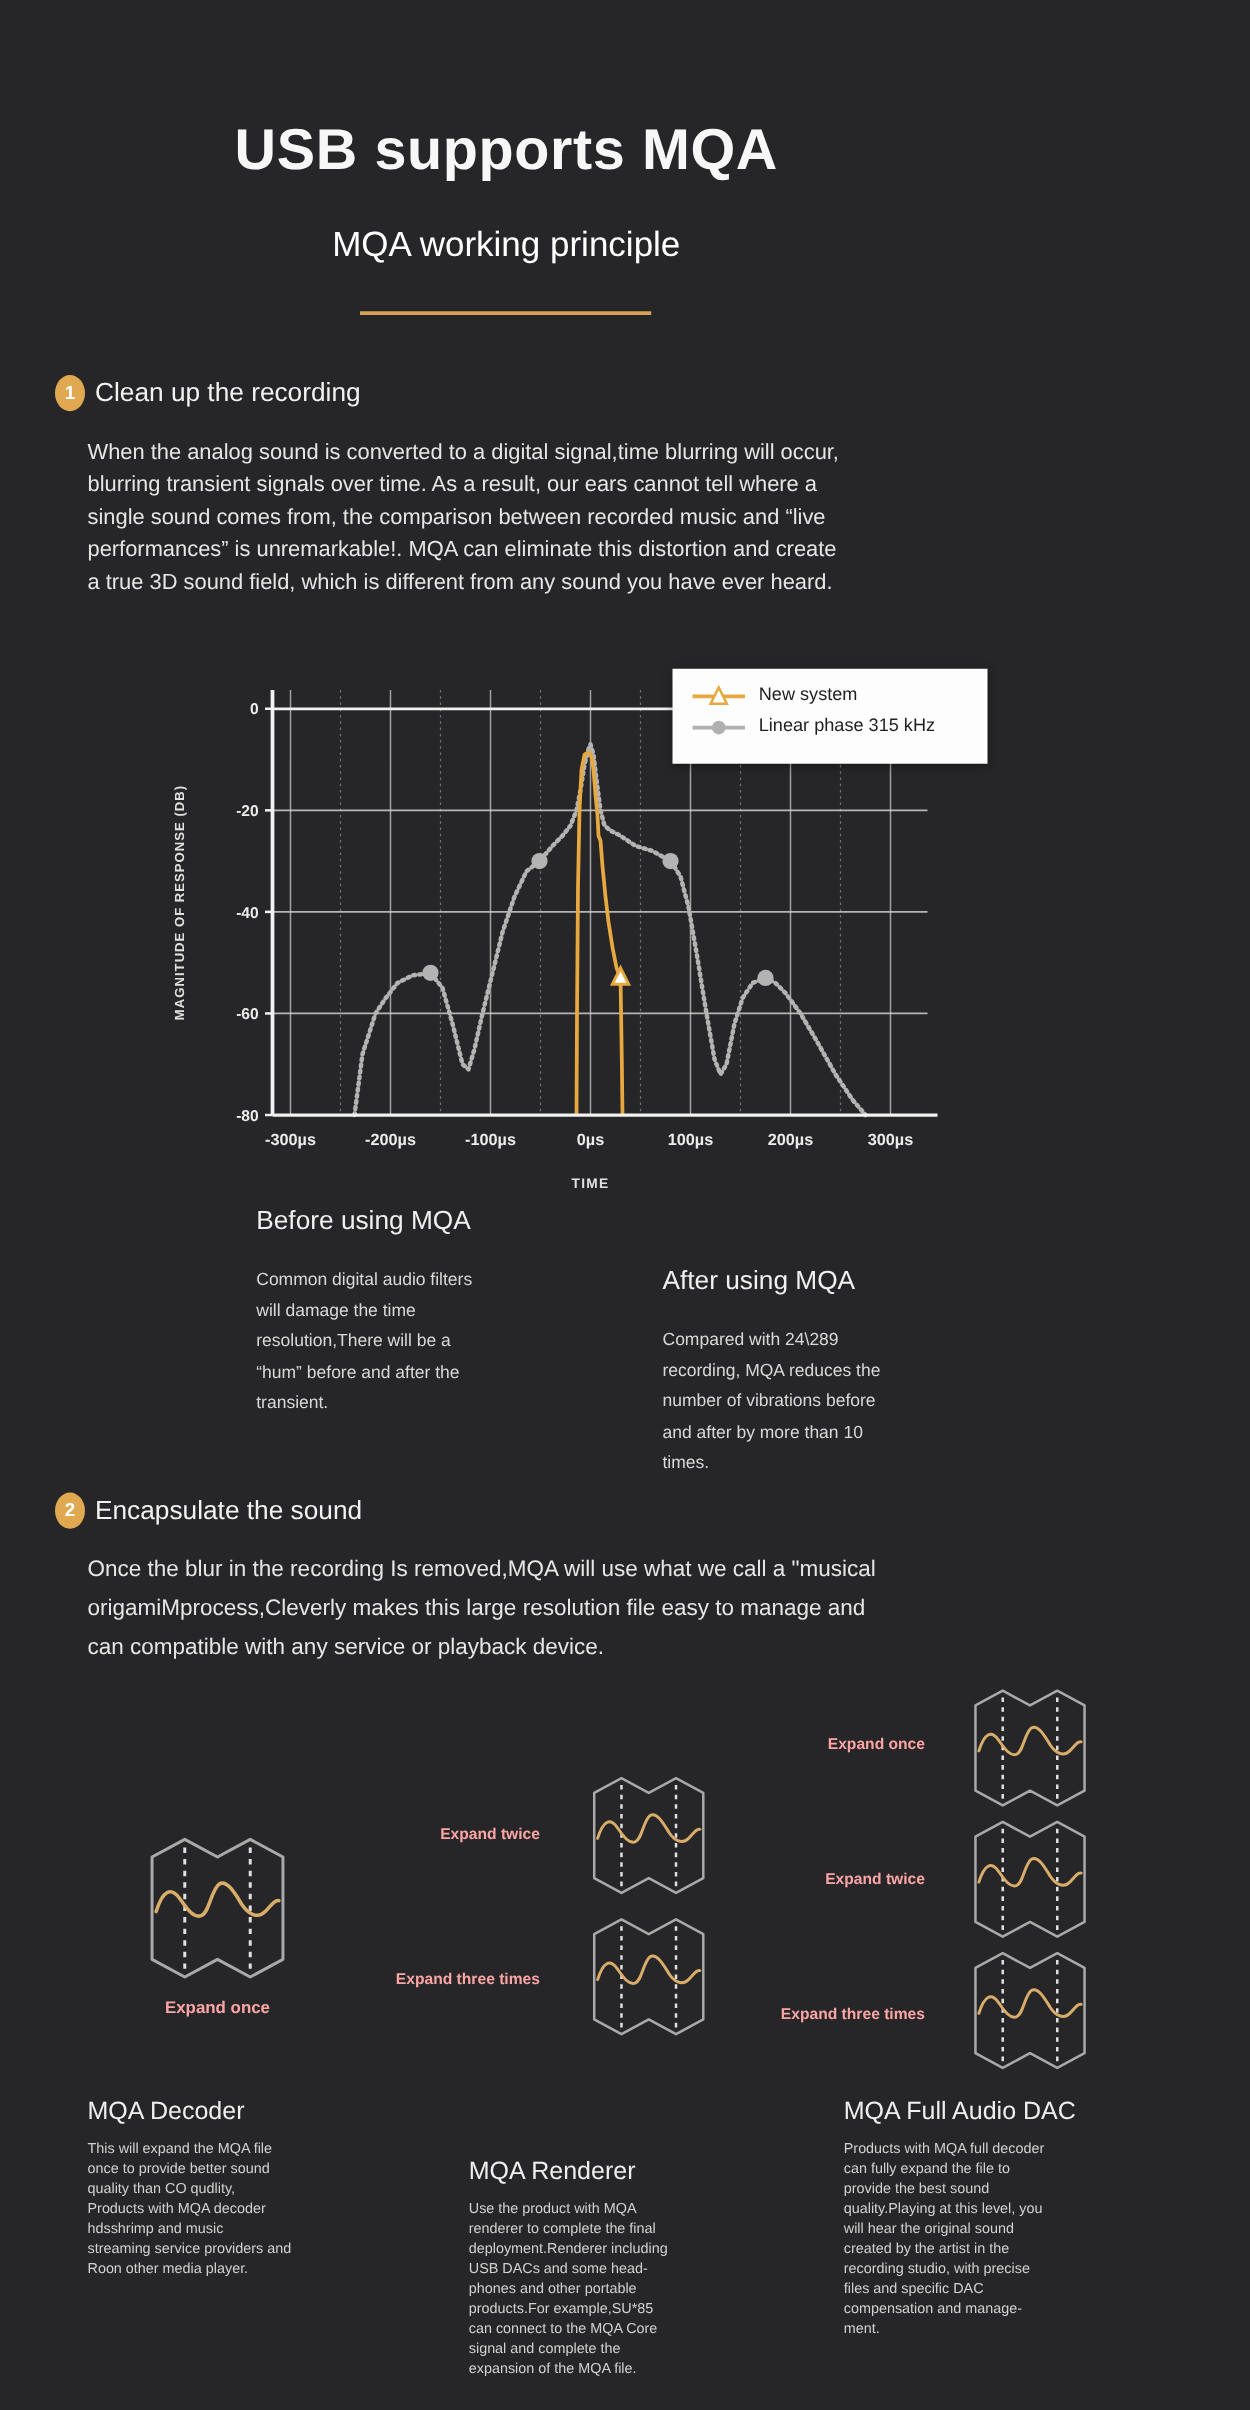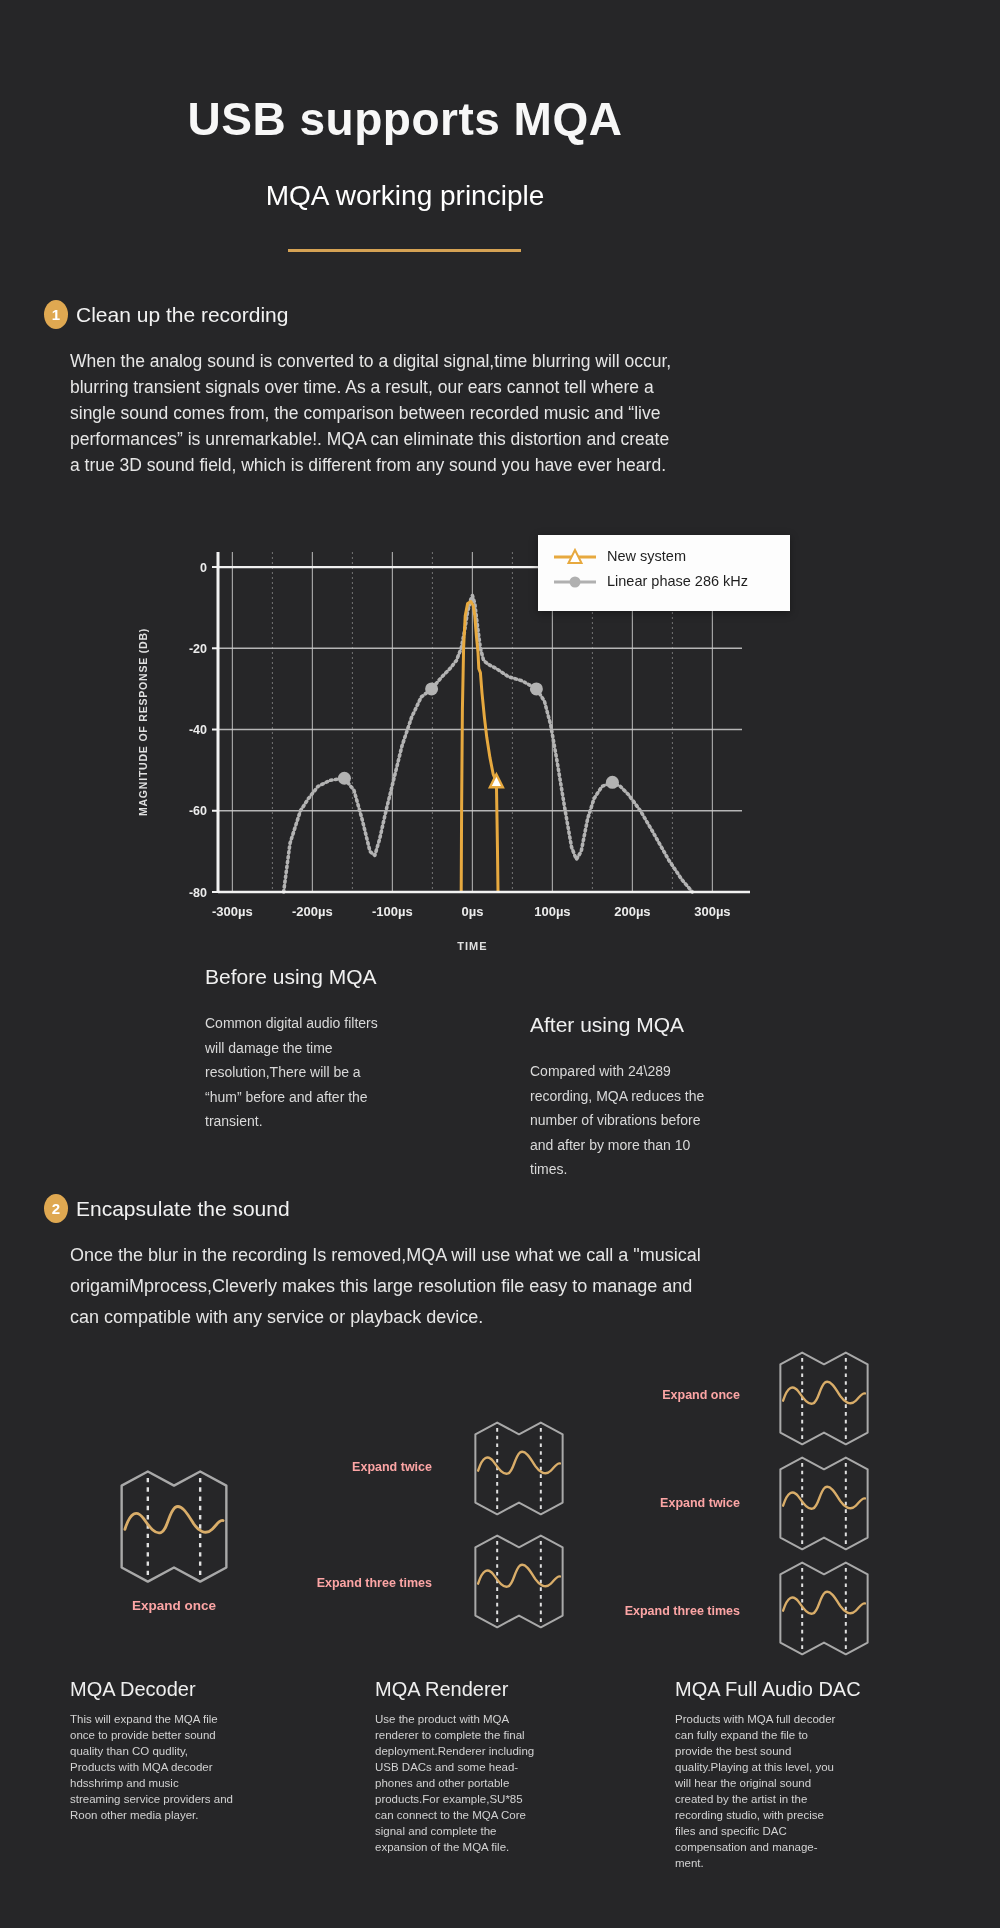--- a/index.html
+++ b/index.html
@@ -30,21 +30,21 @@
   .cap h3{margin:0;font-size:21px;font-weight:normal;color:#f0f0f0;}
   .cap .para{position:static;margin-top:22px;font-size:14px;line-height:24.5px;color:#d9d9d9;}
   #origami{top:1348px;left:0;width:1000px;height:330px;}
   .fold-label{position:absolute;font-size:12.5px;color:#fca5a5;font-weight:bold;}
   .fold-label.ra{text-align:right;}
   .origami-icon{position:absolute;}
   .bcol{top:1678px;}
   .bcol h3{margin:0;font-size:20px;font-weight:normal;color:#efefef;}
   .bcol .para{position:static;margin-top:10px;font-size:11.5px;line-height:16px;color:#d2d2d2;}
   .bcol1{left:70px;width:265px;}
-  .bcol2{left:375px;width:265px;}
+  .bcol2{left:375px;width:265px;margin-top:48px;}
   .bcol3{left:675px;width:285px;}
   text{font-family:"Liberation Sans", sans-serif;}
 </style>
 </head>
 <body>
 
 <div id="page">
 
   <div class="abs center-col title">USB supports MQA</div>
   <div class="abs center-col subtitle">MQA working principle</div>
@@ -115,21 +115,21 @@
             <line x1="2" y1="9" x2="44" y2="9" stroke="#e7a93f" stroke-width="3"></line>
             <polygon points="23,2 16.5,15 29.5,15" fill="#fff" stroke="#e7a93f" stroke-width="2"></polygon>
           </svg>
           <span>New system</span>
         </div>
         <div class="legend-row">
           <svg width="46" height="18">
             <line x1="2" y1="9" x2="44" y2="9" stroke="#b0b0b0" stroke-width="3"></line>
             <circle cx="23" cy="9" r="5.5" fill="#b0b0b0"></circle>
           </svg>
-          <span>Linear phase 286 kHz</span>
+          <span>Linear phase 315 kHz</span>
         </div>
       </div>
   </div>
 
   <div class="abs cap cap-before">
     <h3>Before using MQA</h3>
     <div class="para">Common digital audio filters
 will damage the time
 resolution,There will be a
 “hum” before and after the

